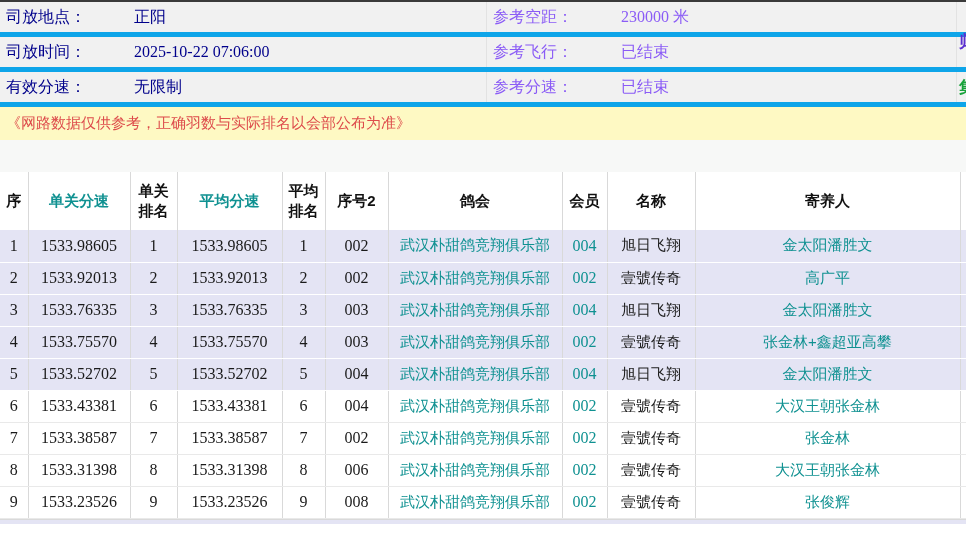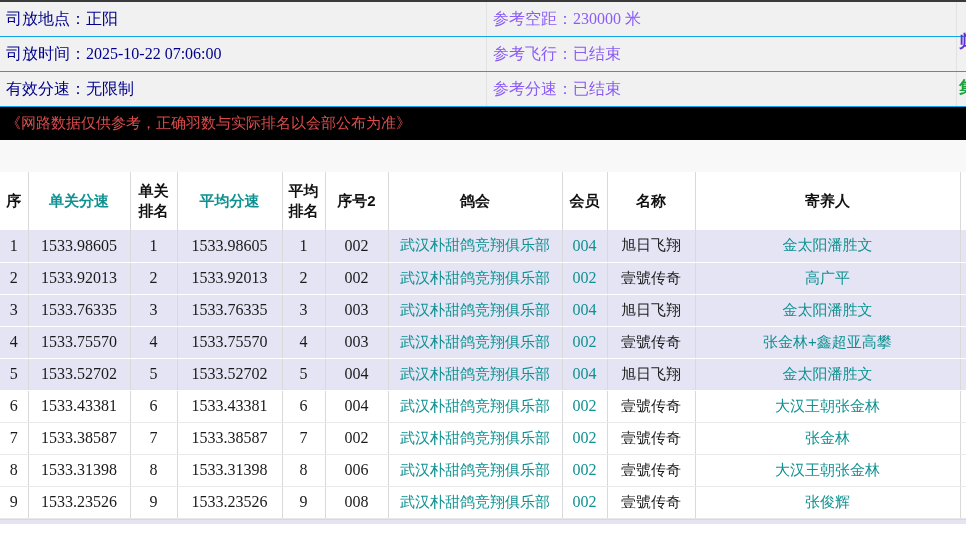--- a/index.html
+++ b/index.html
@@ -1,32 +1,32 @@
 <!DOCTYPE html>
 <html><head>
 <meta charset="utf-8">
 <style>
   * { margin: 0; padding: 0; box-sizing: border-box; }
   html, body { width: 966px; height: 555px; overflow: hidden; background: #fff; }
   body { font-family: "Liberation Sans", sans-serif; position: relative; border-top: 2px solid #3a3a3a; }
 
   
   .info-panel { position: relative; width: 966px; background: #f1f1f1; }
-  .info-row { display: flex; height: 35px; border-bottom: 1px solid #0ea5e9; }
+  .info-row { display: flex; height: 35px; border-bottom: 5px solid #0ea5e9; }
   .info-cell { display: flex; align-items: center; font-family: "Liberation Serif", serif; font-size: 16px; padding-left: 6px; }
   .info-cell.left  { width: 487px; border-right: 1px solid #e2e2e2; color: #00008b; }
   .info-cell.right { width: 470px; border-right: 1px solid #e2e2e2; color: #8b5cf6; }
   .info-cell .lbl { white-space: pre; }
-  .info-cell .val { white-space: pre; }
+  .info-cell .val { white-space: pre; margin-left: 48px; }
   .edge-frag { position: absolute; left: 959px; font-size: 17px; font-weight: bold; white-space: nowrap; }
   .edge-frag.frag-0 { top: 28px; color: #5b2fd0; }
   .edge-frag.frag-1 { top: 74px; color: #18a23a; }
 
   
-  .notice { width: 966px; height: 33px; background: #000000; display: flex; align-items: center;
+  .notice { width: 966px; height: 33px; background: #fef9c3; display: flex; align-items: center;
             padding-left: 6px; font-size: 15px; color: #dd4b4b; }
   .gap-band { width: 966px; height: 32px; background: #f7f8f7; }
 
   
   table { border-collapse: collapse; table-layout: fixed; width: 966px; background: #fff; }
   th { height: 58px; background: #ffffff; font-weight: bold; font-size: 15px; color: #111;
        text-align: center; vertical-align: middle; border-right: 1px solid #d9d9d9; line-height: 20px; }
   th.teal-head { color: #0f9191; }
   td { height: 32px; text-align: center; vertical-align: middle; font-size: 15px;
        border-right: 1px solid #d9d9d9; color: #1a1a1a; }

